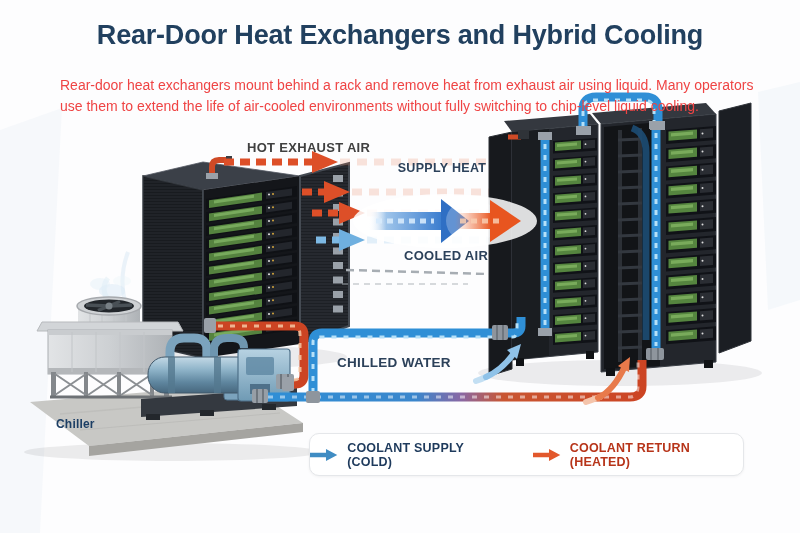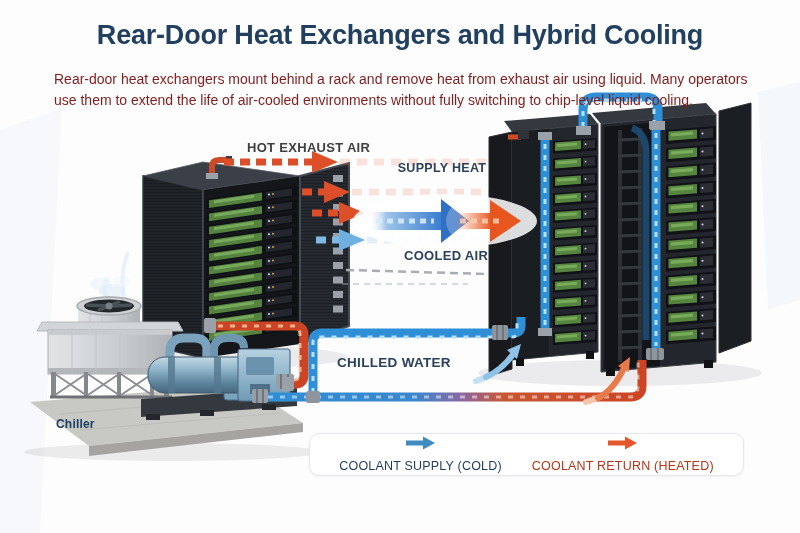--- a/index.html
+++ b/index.html
@@ -1,34 +1,34 @@
 <!DOCTYPE html>
 <html><head>
 <meta charset="utf-8">
 <style>
   html,body{margin:0;padding:0;background:#ffffff;}
   .stage{position:relative;width:800px;height:533px;overflow:hidden;background:#fdfdfe;
          font-family:"Liberation Sans",sans-serif;}
   .art{position:absolute;left:0;top:0;}
   .title{position:absolute;left:0;top:20px;width:800px;margin:0;text-align:center;
          font-size:27px;font-weight:bold;color:#21405f;letter-spacing:-0.2px;}
-  .desc{position:absolute;left:52px;top:67px;width:706px;margin:2px;
-        font-size:14px;line-height:1.5;color:#7f1d1d;}
+  .desc{position:absolute;left:52px;top:67px;width:706px;margin:8px;
+        font-size:14px;line-height:1.5;color:#ef4444;}
   .lbl{position:absolute;font-weight:bold;letter-spacing:0.3px;white-space:nowrap;}
   .lbl.hot{left:218px;top:140px;font-size:13px;color:#404040;padding-left:29px;}
   .lbl.removes{left:374px;top:160px;width:136px;text-align:center;font-size:12.5px;
                color:#2c415a;line-height:1.32;white-space:normal;}
   .lbl.cooled{left:404px;top:248px;font-size:13px;color:#2c415a;}
   .lbl.chilled{left:337px;top:355px;font-size:13.5px;color:#2c415a;text-align:right;}
   .lbl.chillername{left:56px;top:417px;font-size:12px;color:#1c3e64;letter-spacing:0.2px;}
   .legend{position:absolute;left:309px;top:433px;width:433px;height:41px;background:#ffffff;
           border:1px solid #e5e7ea;border-radius:10px;box-shadow:0 1px 3px rgba(0,0,0,0.05);
           display:flex;align-items:center;justify-content:center;gap:30px;}
-  .legend-item{display:flex;align-items:center;gap:9px;font-size:12.5px;font-weight:normal;
-               letter-spacing:0.2px;flex-direction:column;}
+  .legend-item{display:flex;align-items:center;gap:9px;font-size:12.5px;font-weight:bold;
+               letter-spacing:0.2px;}
   .legend-item.supply span{color:#1e3a5c;}
   .legend-item.return span{color:#b73419;}
 </style>
 </head>
 <body>
 
 <div class="stage">
 
 <svg class="art" width="800" height="533" viewBox="0 0 800 533">
   <defs>

